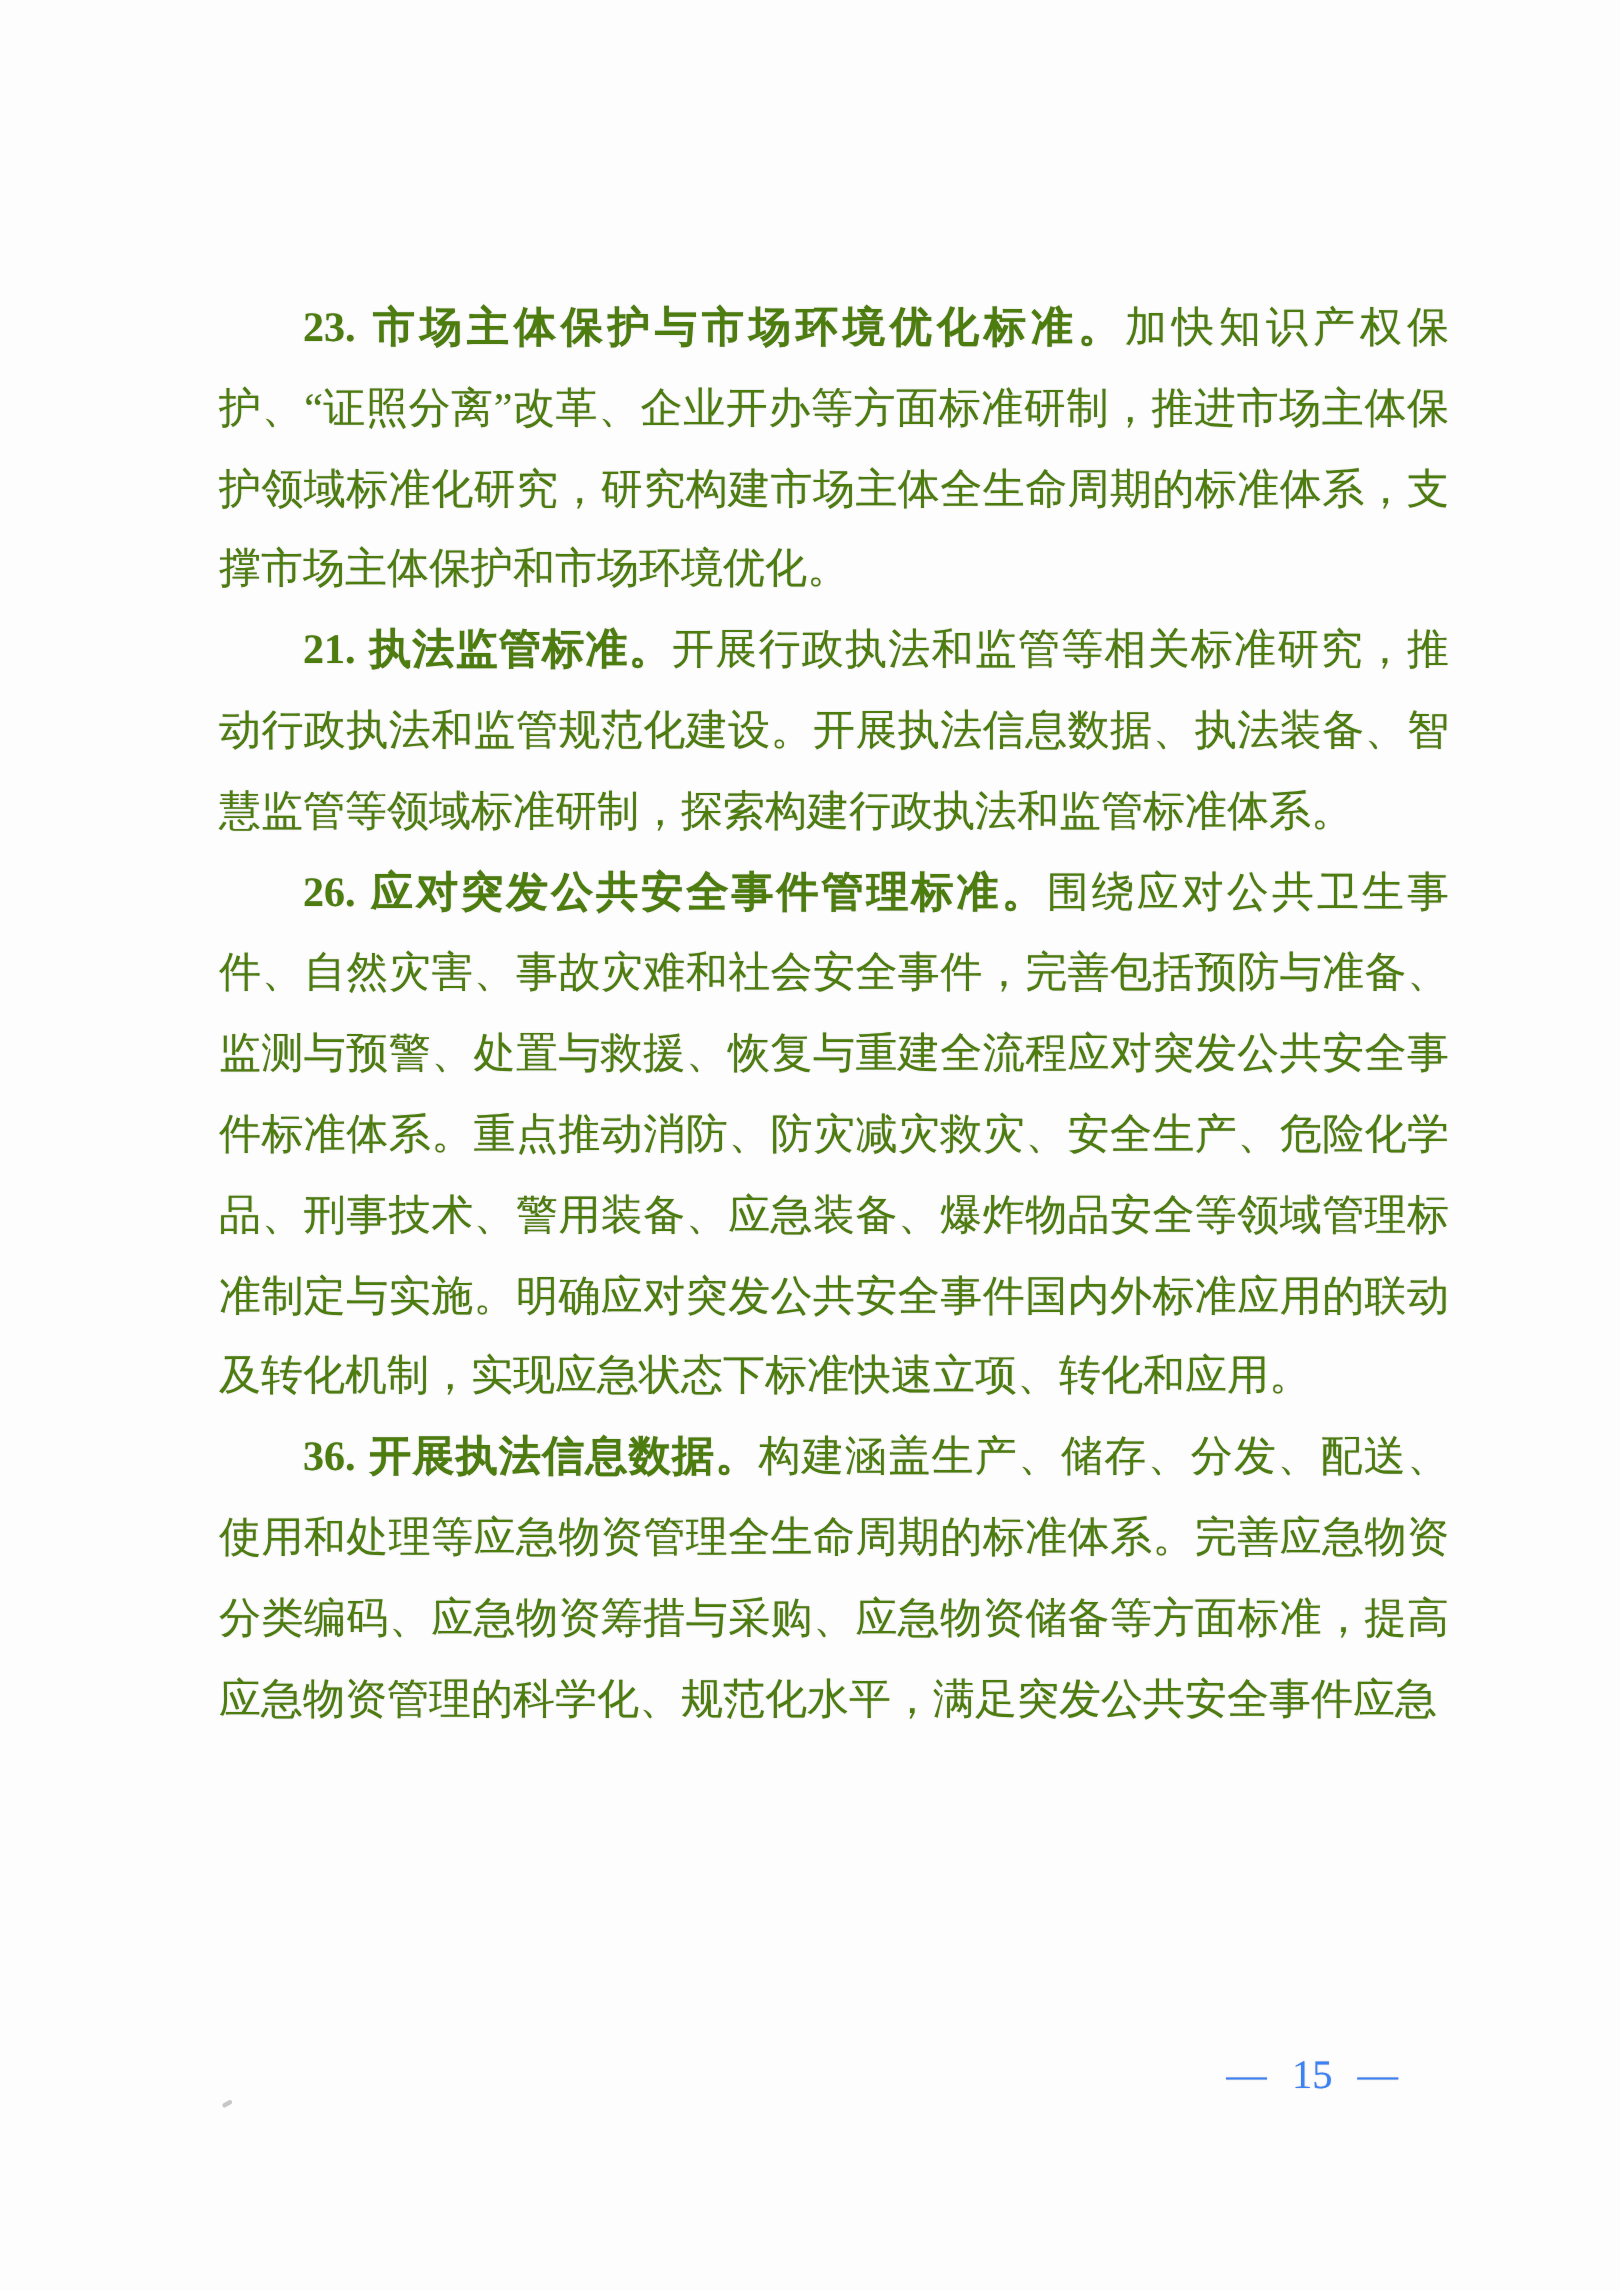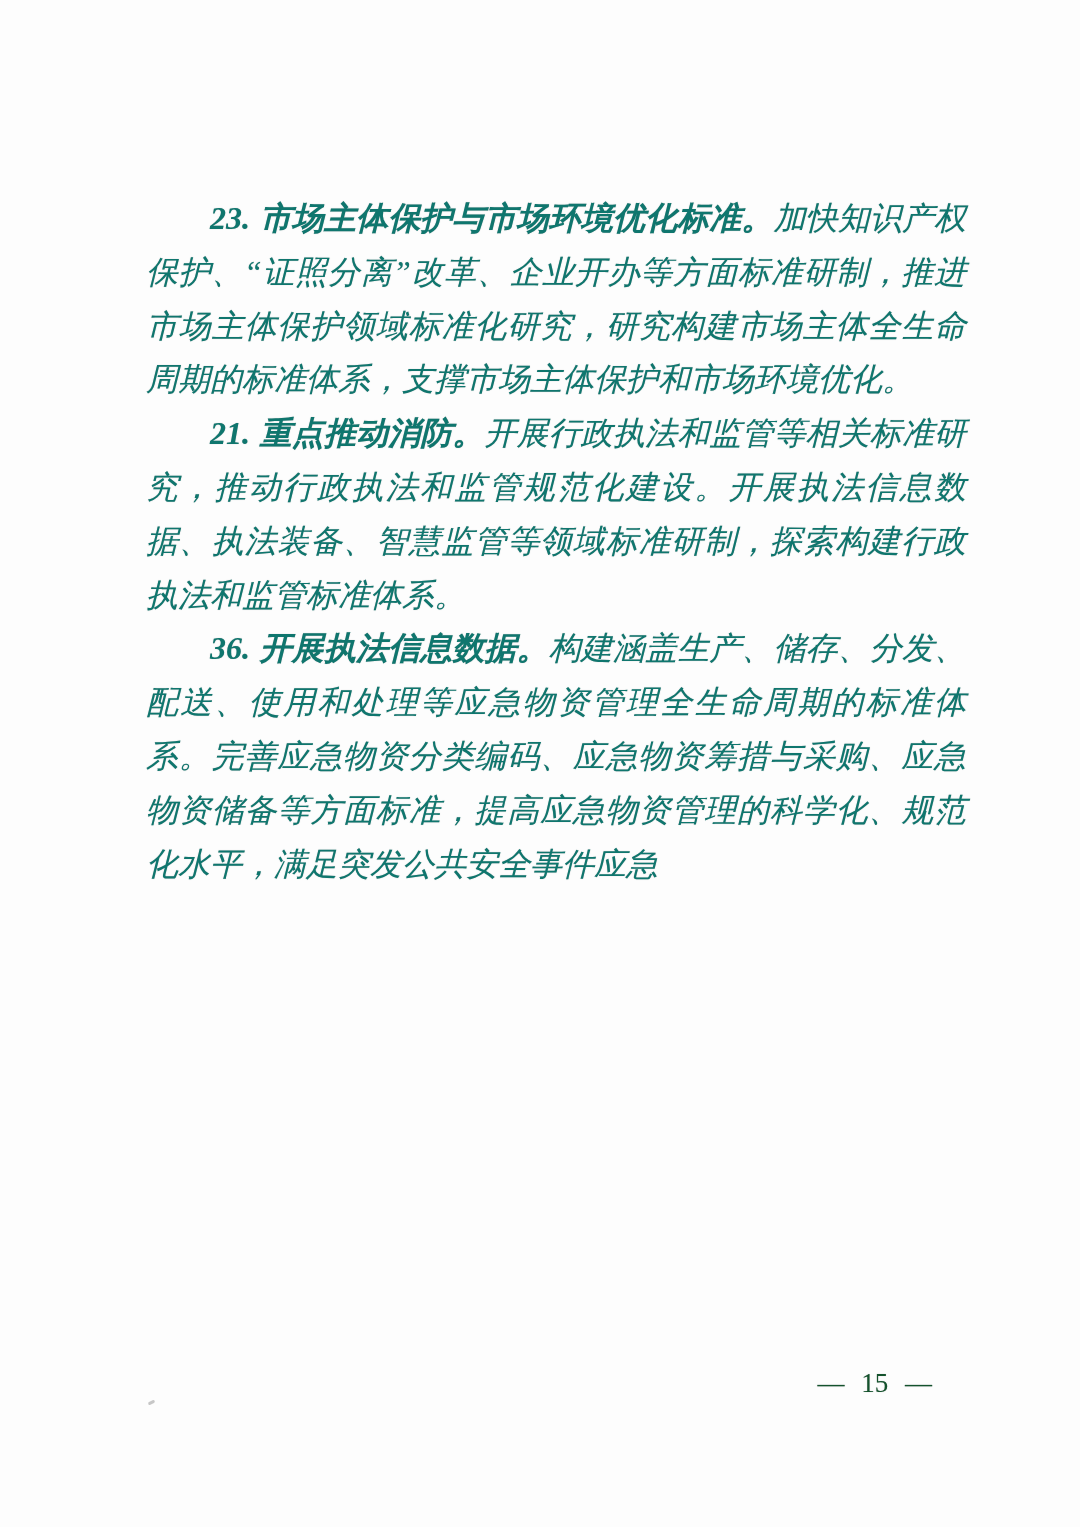--- a/index.html
+++ b/index.html
@@ -17,42 +17,41 @@
     position: absolute;
     inset: 0;
     background: #fdfdfd;
     overflow: hidden;
   }
   .content {
     position: absolute;
     left: 146px;
     top: 192px;
     width: 820px;
-    color: #0f766e;
-    font-size: 32px;
+    color: #4d7c0f;
+    font-size: 28px;
     line-height: 53.8px;
     text-align: justify;
     text-shadow: 0 0 1px rgba(60,60,60,0.35);
-    font-style: italic;
   }
   .para {
     margin: 0;
     text-indent: 2em;
   }
   .bold {
     font-weight: bold;
   }
   .num {
     margin-right: 0.3em;
   }
   .footer {
     position: absolute;
     top: 1368px;
     right: 148px;
-    color: #14532d;
+    color: #3b82f6;
     font-size: 27px;
     word-spacing: 10px;
     text-shadow: 0 0 1px rgba(60,60,60,0.35);
     white-space: nowrap;
   }
   .speck {
     position: absolute;
     left: 148px;
     top: 1401px;
     width: 7px;
@@ -65,24 +64,25 @@
 </style>
 </head>
 <body>
 
 <div class="page">
 
   <div class="content">
 
     <p class="para"><span class="bold num">23.</span><span class="bold">市场主体保护与市场环境优化标准。</span><span>加快知识产权保护、“证照分离”改革、企业开办等方面标准研制，推进市场主体保护领域标准化研究，研究构建市场主体全生命周期的标准体系，支撑市场主体保护和市场环境优化。</span></p>
 
-    <p class="para"><span class="bold num">21.</span><span class="bold">重点推动消防。</span><span>开展行政执法和监管等相关标准研究，推动行政执法和监管规范化建设。开展执法信息数据、执法装备、智慧监管等领域标准研制，探索构建行政执法和监管标准体系。</span></p>
+    <p class="para"><span class="bold num">21.</span><span class="bold">执法监管标准。</span><span>开展行政执法和监管等相关标准研究，推动行政执法和监管规范化建设。开展执法信息数据、执法装备、智慧监管等领域标准研制，探索构建行政执法和监管标准体系。</span></p>
 
 
 
+    <p class="para"><span class="bold num">26.</span><span class="bold">应对突发公共安全事件管理标准。</span><span>围绕应对公共卫生事件、自然灾害、事故灾难和社会安全事件，完善包括预防与准备、监测与预警、处置与救援、恢复与重建全流程应对突发公共安全事件标准体系。重点推动消防、防灾减灾救灾、安全生产、危险化学品、刑事技术、警用装备、应急装备、爆炸物品安全等领域管理标准制定与实施。明确应对突发公共安全事件国内外标准应用的联动及转化机制，实现应急状态下标准快速立项、转化和应用。</span></p>
 
     <p class="para"><span class="bold num">36.</span><span class="bold">开展执法信息数据。</span><span>构建涵盖生产、储存、分发、配送、使用和处理等应急物资管理全生命周期的标准体系。完善应急物资分类编码、应急物资筹措与采购、应急物资储备等方面标准，提高应急物资管理的科学化、规范化水平，满足突发公共安全事件应急</span></p>
 
   </div>
 
   <div class="footer">— 15 —</div>
 
   <div class="speck"></div>
 
 </div>

